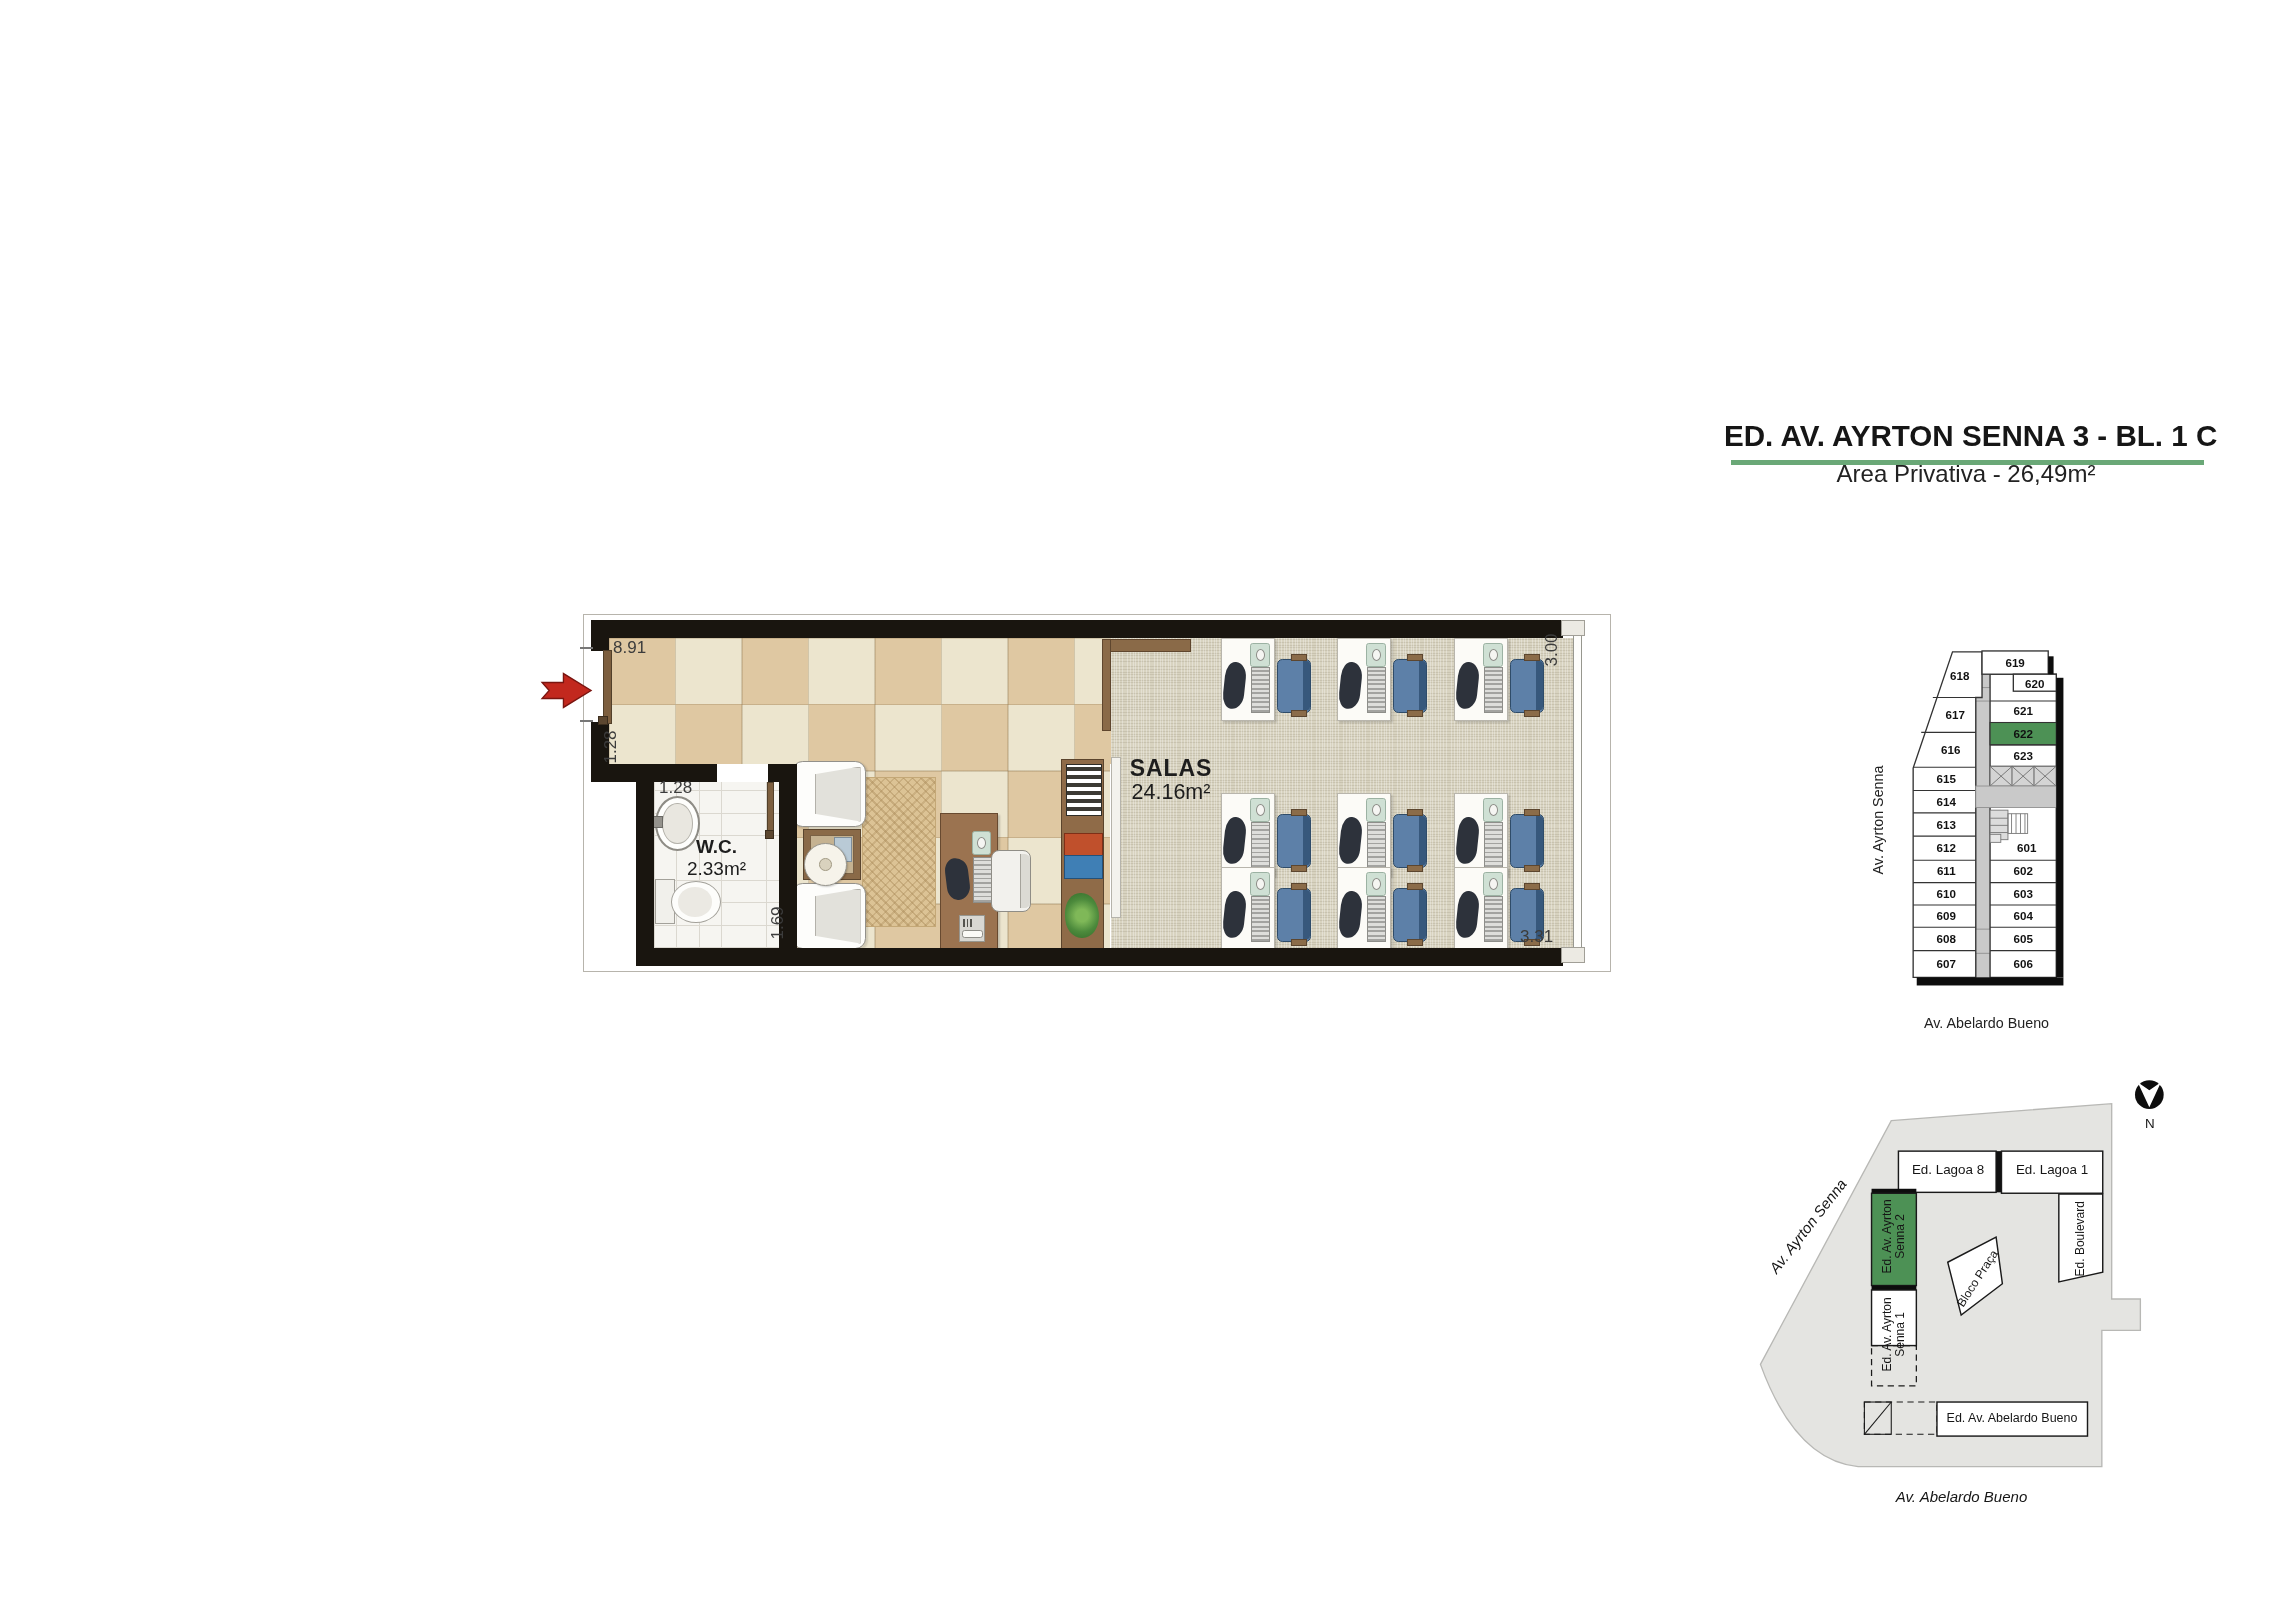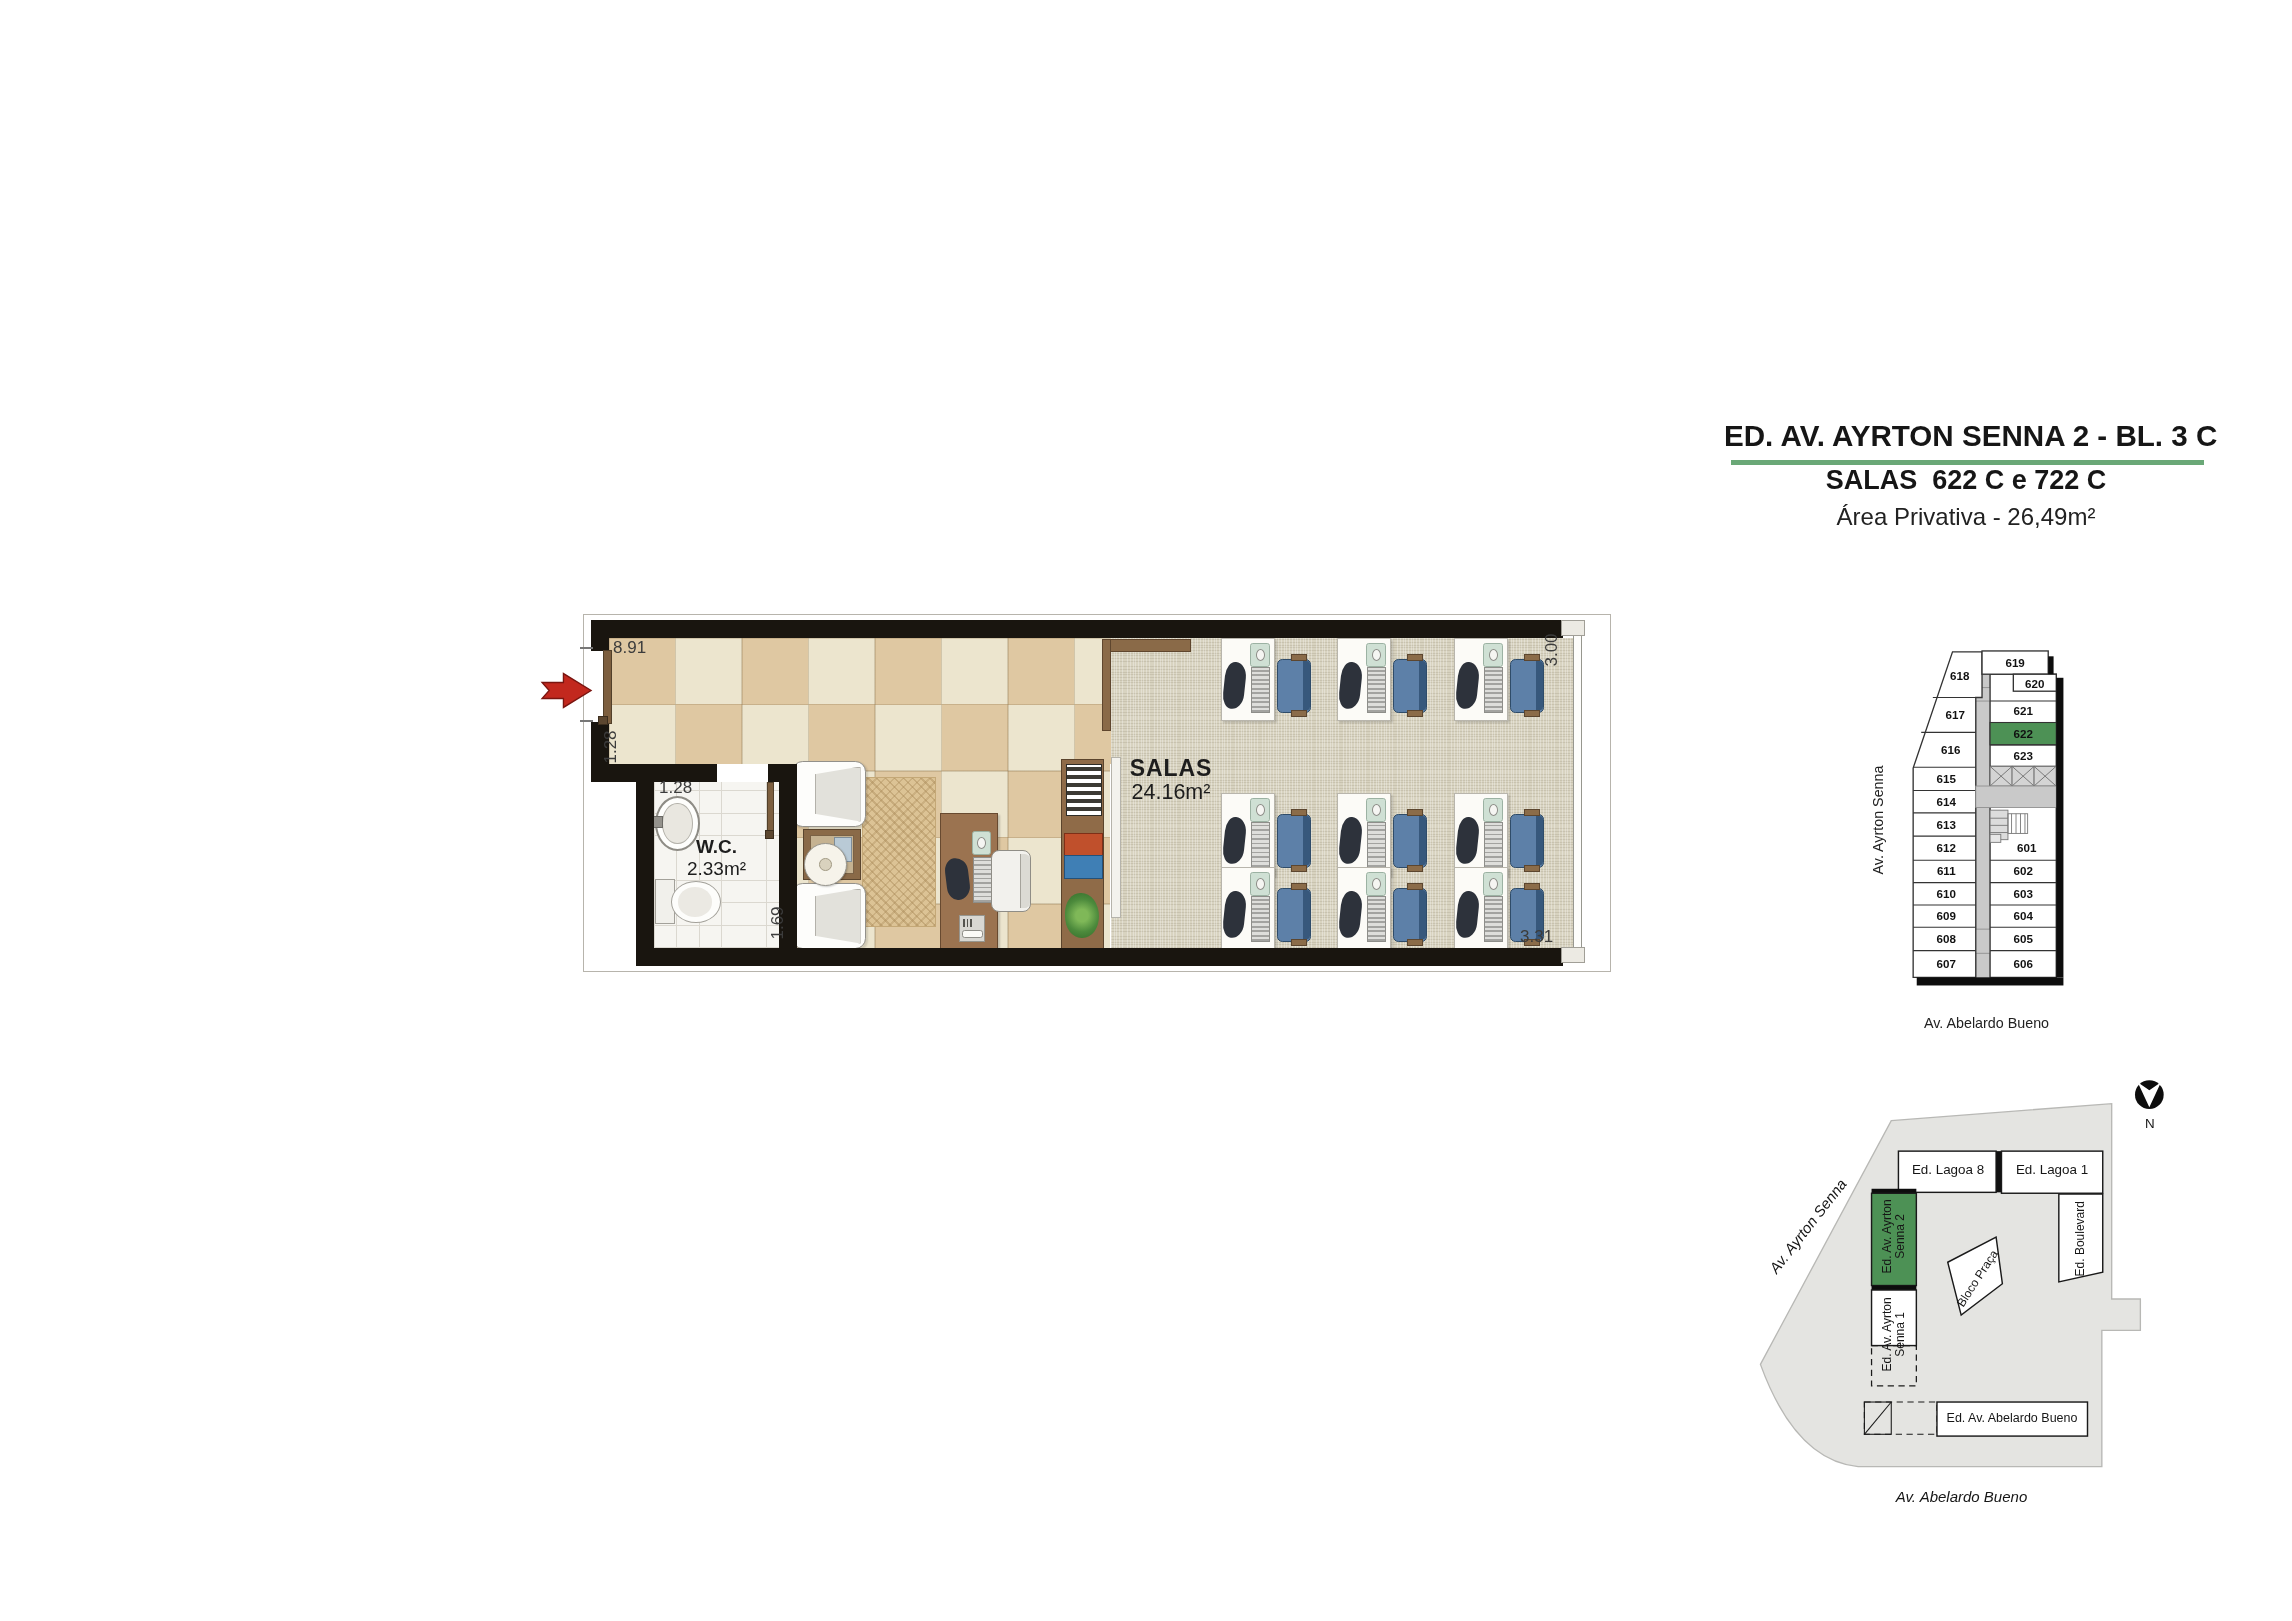--- a/index.html
+++ b/index.html
@@ -107,23 +107,22 @@
   .sp-label{position:absolute;text-align:center;color:#161616;font-size:12.5px;line-height:1.12;}
   .sp-it{font-style:italic;font-size:15px;}
   svg text{font-family:"Liberation Sans",sans-serif;}
 </style>
 </head>
 <body>
 
 <div id="canvas">
 
   <div class="title-wrap">
-    <div class="t1">ED. AV. AYRTON SENNA 2 - BL. 3 C</div>
+    <div class="t1">ED. AV. AYRTON SENNA 3 - BL. 1 C</div>
     <div class="t-underline"></div>
-    <div class="t2">SALAS  622 C e 722 C</div>
     <div class="t3">Área Privativa - 26,49m²</div>
   </div>
 
   <div>
     <div class="trim"></div>
 
     <div class="tile" style="left:609px;top:638px;width:502px;height:126px;"></div>
     <div class="tile" style="left:797px;top:764px;width:313px;height:184px;background-position:-188px -126px;"></div>
     <div class="carpet" style="left:1111px;top:638px;width:464px;height:310px;"></div>
     <div class="wcfloor" style="left:654px;top:782px;width:125px;height:166px;"></div>

